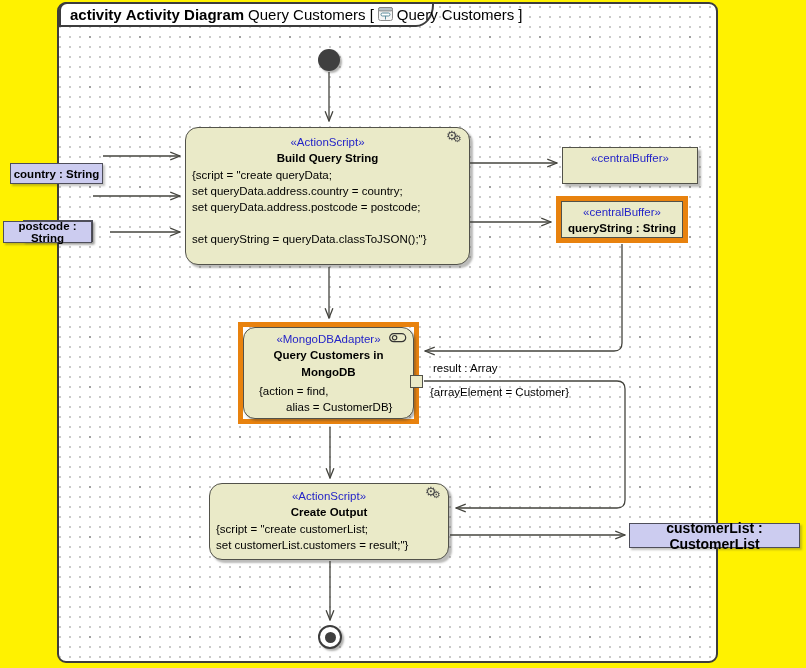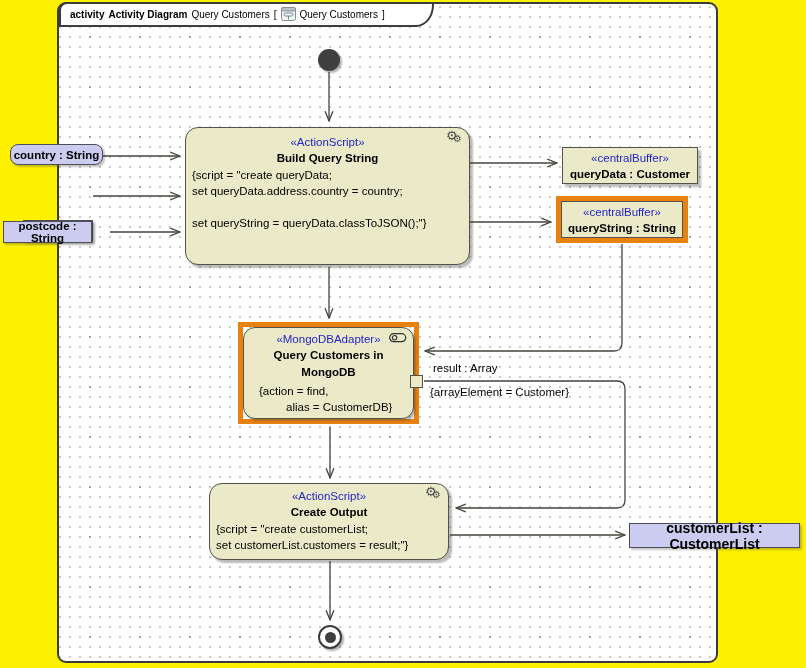--- a/index.html
+++ b/index.html
@@ -30,21 +30,21 @@
     background-position:6px 8px,6px 8px;
     border:2px solid #3c3c3c;border-radius:9px;
     z-index:1;
   }
   
   .frame-tab{
     position:absolute;left:59px;top:2px;width:375px;height:25px;
     background:#fff;border:2px solid #3c3c3c;
     border-top-left-radius:8px;border-bottom-right-radius:18px 22px;
     display:flex;align-items:center;gap:4px;padding:0 10px 1px 9px;
-    font-size:10px;white-space:nowrap;z-index:5;
+    font-size:15px;white-space:nowrap;z-index:5;
   }
   .frame-tab .bold{font-weight:bold;}
   .tab-icon{display:inline-block;width:15px;height:14px;position:relative;top:0px;}
   svg.overlay{position:absolute;left:0;top:0;width:806px;height:668px;z-index:2;pointer-events:none;}
   
   .action{
     position:absolute;background:var(--node-fill);
     border:1.5px solid var(--node-border);border-radius:13px;
     box-shadow:3px 3px 2px rgba(60,60,55,.35);
     font-size:11.5px;z-index:3;
@@ -139,27 +139,27 @@
 
 <div class="action" style="left:185px;top:127px;width:285px;height:138px;padding-top:6px;">
   <div class="gears">
     <span class="g1">⚙</span>
     <span class="g2">⚙</span>
   </div>
   <div class="stereo">«ActionScript»</div>
   <div class="nname">Build Query String</div>
   <div class="bline">{script = "create queryData;</div>
   <div class="bline">set queryData.address.country = country;</div>
+  <div class="bline">set queryData.address.postcode = postcode;</div>
   <div class="bline"></div>
   <div class="bline">set queryString = queryData.classToJSON();"}</div>
 </div>
 
 <div class="buffer" style="left:562px;top:147px;width:136px;height:37px;">
   <div class="stereo">«centralBuffer»</div>
-  <div class="nname">queryData : Customer</div>
 </div>
 
 <div class="hl" style="left:556px;top:196px;width:132px;height:47px;">
   <div class="buffer">
     <div class="stereo">«centralBuffer»</div>
     <div class="nname">queryString : String</div>
   </div>
 </div>
 
 <div class="hl" style="left:238px;top:322px;width:181px;height:102px;">
@@ -186,21 +186,21 @@
   <div class="gears">
     <span class="g1">⚙</span>
     <span class="g2">⚙</span>
   </div>
   <div class="stereo">«ActionScript»</div>
   <div class="nname">Create Output</div>
   <div class="bline">{script = "create customerList;</div>
   <div class="bline">set customerList.customers = result;"}</div>
 </div>
 
-<div class="pinbox" style="left:10px;top:144px;width:93px;height:21px;border-radius:8px;">
+<div class="pinbox" style="left:10px;top:163px;width:93px;height:21px;">
   <span>country : String</span>
 </div>
 <div class="pinbox" style="left:23px;top:185px;width:70px;height:22px;margin-top:35px;">
   <span>city : String</span>
 </div>
 <div class="pinbox" style="left:3px;top:221px;width:89px;height:22px;">
   <span>postcode : String</span>
 </div>
 <div class="pinbox" style="left:629px;top:523px;width:171px;height:25px;font-size:14px;">
   <span>customerList : CustomerList</span>

